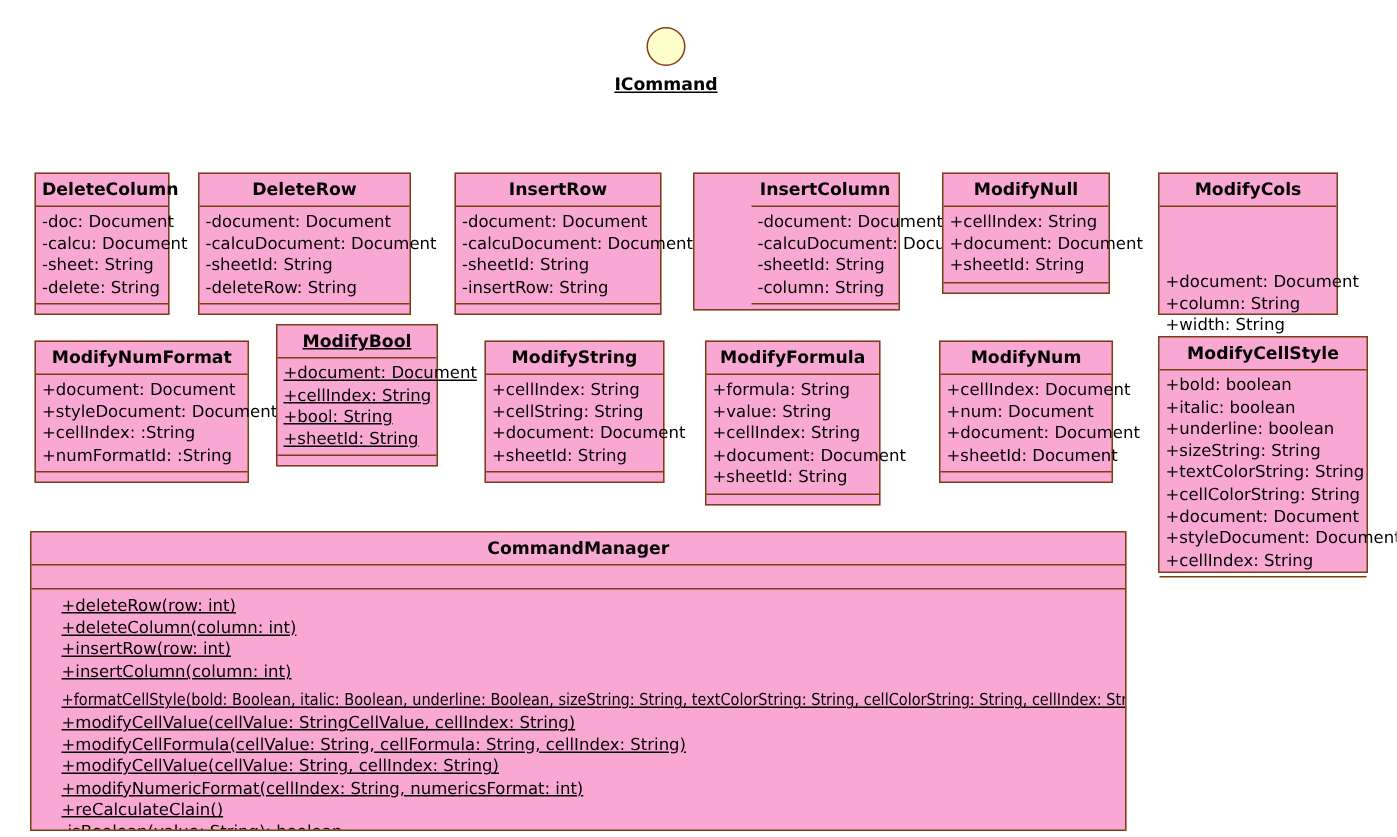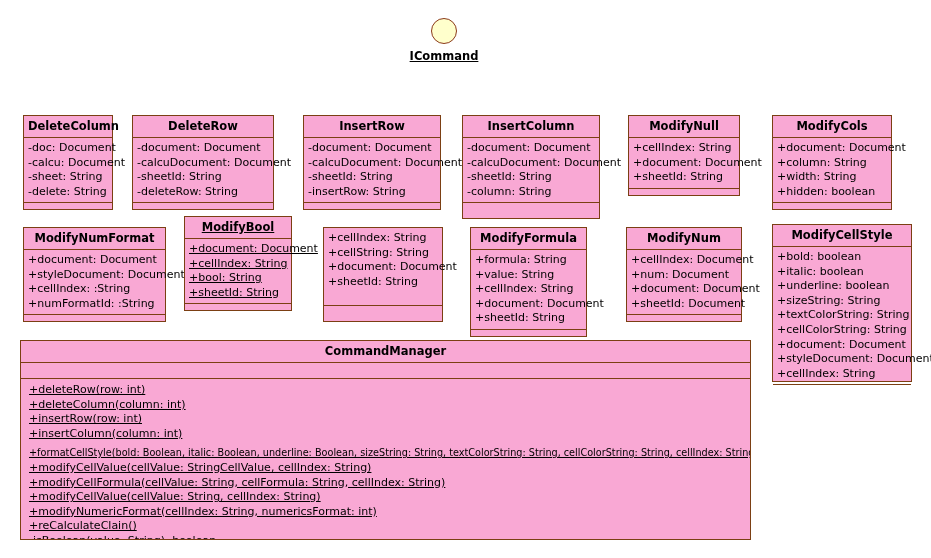--- a/index.html
+++ b/index.html
@@ -59,21 +59,21 @@
   .cls-attrs {
     padding: 3px 3px 3px 4px;
     border-bottom: 1.5px solid #7b3f13;
     flex: 1 1 auto;
   }
   .cls-ops {
     padding: 3px 3px 3px 4px;
     min-height: 9px;
   }
   .cls-ops.tall {
-    padding: 4px 3px 6px 8px;
+    padding: 4px 3px 6px 20px;
   }
   .member {
     font-size: 11px;
     color: #000000;
     line-height: 14.6px;
     white-space: nowrap;
   }
   .member.static {
     text-decoration: underline;
   }
@@ -118,42 +118,42 @@
   <div class="cls-name">InsertRow</div>
   <div class="cls-attrs">
     <div class="member">-document: Document</div>
     <div class="member">-calcuDocument: Document</div>
     <div class="member">-sheetId: String</div>
     <div class="member">-insertRow: String</div>
   </div>
   <div class="cls-ops empty-compartment"></div>
 </div>
 
-<div class="cls" style="left:462px; top:115px; width:138px; height:104px;">
+<div class="cls" style="left:462px; top:115px; width:138px; height:92px;padding-left:38px;">
   <div class="cls-name">InsertColumn</div>
   <div class="cls-attrs">
     <div class="member">-document: Document</div>
     <div class="member">-calcuDocument: Document</div>
     <div class="member">-sheetId: String</div>
     <div class="member">-column: String</div>
   </div>
   <div class="cls-ops empty-compartment"></div>
 </div>
 
 <div class="cls" style="left:628px; top:115px; width:112px; height:81px;">
   <div class="cls-name">ModifyNull</div>
   <div class="cls-attrs">
     <div class="member">+cellIndex: String</div>
     <div class="member">+document: Document</div>
     <div class="member">+sheetId: String</div>
   </div>
   <div class="cls-ops empty-compartment"></div>
 </div>
 
-<div class="cls" style="left:772px; top:115px; width:120px; height:95px;">
+<div class="cls" style="left:772px; top:115px; width:120px; height:95px;gap:40px;">
   <div class="cls-name">ModifyCols</div>
   <div class="cls-attrs">
     <div class="member">+document: Document</div>
     <div class="member">+column: String</div>
     <div class="member">+width: String</div>
     <div class="member">+hidden: boolean</div>
   </div>
   <div class="cls-ops empty-compartment"></div>
 </div>
 
@@ -173,20 +173,21 @@
   <div class="cls-attrs">
     <div class="member">+document: Document</div>
     <div class="member">+cellIndex: String</div>
     <div class="member">+bool: String</div>
     <div class="member">+sheetId: String</div>
   </div>
   <div class="cls-ops empty-compartment"></div>
 </div>
 
 <div class="cls" style="left:323px; top:227px; width:120px; height:95px;">
+  <div class="cls-name">ModifyString</div>
   <div class="cls-attrs">
     <div class="member">+cellIndex: String</div>
     <div class="member">+cellString: String</div>
     <div class="member">+document: Document</div>
     <div class="member">+sheetId: String</div>
   </div>
   <div class="cls-ops empty-compartment"></div>
 </div>
 
 <div class="cls" style="left:470px; top:227px; width:117px; height:110px;">
@@ -221,21 +222,21 @@
     <div class="member">+sizeString: String</div>
     <div class="member">+textColorString: String</div>
     <div class="member">+cellColorString: String</div>
     <div class="member">+document: Document</div>
     <div class="member">+styleDocument: Document</div>
     <div class="member">+cellIndex: String</div>
   </div>
   <div class="cls-ops empty-compartment"></div>
 </div>
 
-<div class="cls wide" style="left:20px; top:340px; width:731px; height:200px;">
+<div class="cls wide" style="left:20px; top:354px; width:731px; height:200px;">
   <div class="cls-name">CommandManager</div>
   <div class="cls-attrs empty-compartment"></div>
   <div class="cls-ops tall">
     <div class="member static">+deleteRow(row: int)</div>
     <div class="member static">+deleteColumn(column: int)</div>
     <div class="member static">+insertRow(row: int)</div>
     <div class="member static">+insertColumn(column: int)</div>
     <div class="member static" style="display: inline-block; transform-origin: left center; transform: scaleX(0.879373);">+formatCellStyle(bold: Boolean, italic: Boolean, underline: Boolean, sizeString: String, textColorString: String, cellColorString: String, cellIndex: String)</div>
     <div class="member static">+modifyCellValue(cellValue: StringCellValue, cellIndex: String)</div>
     <div class="member static">+modifyCellFormula(cellValue: String, cellFormula: String, cellIndex: String)</div>

